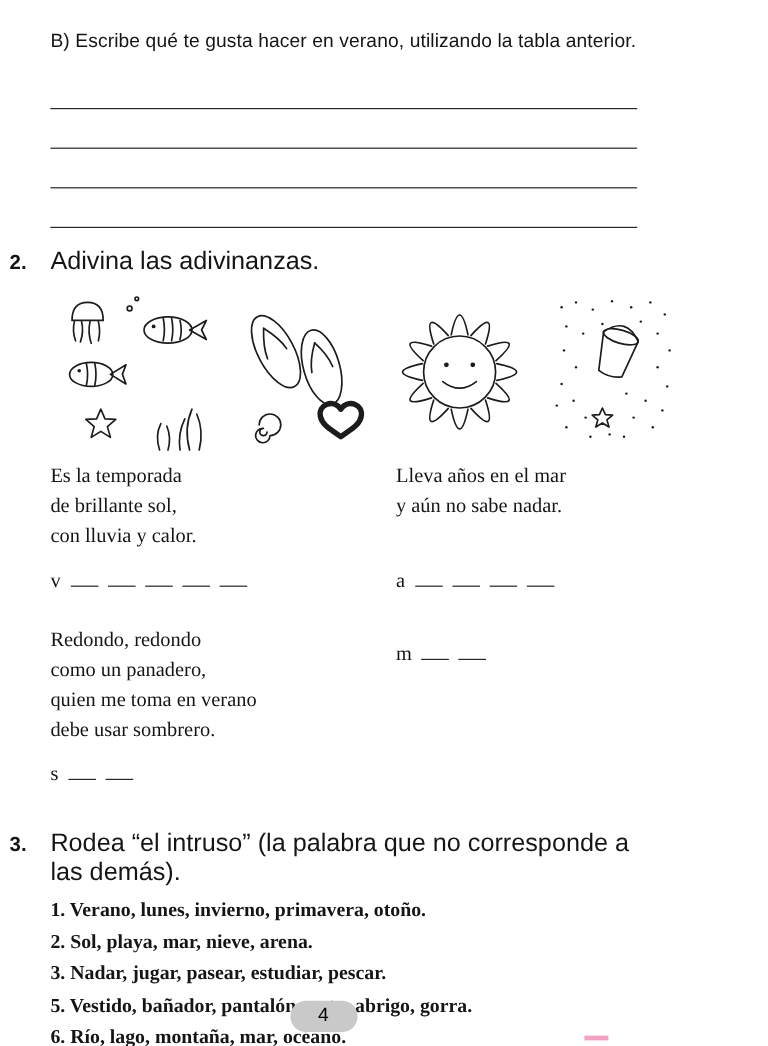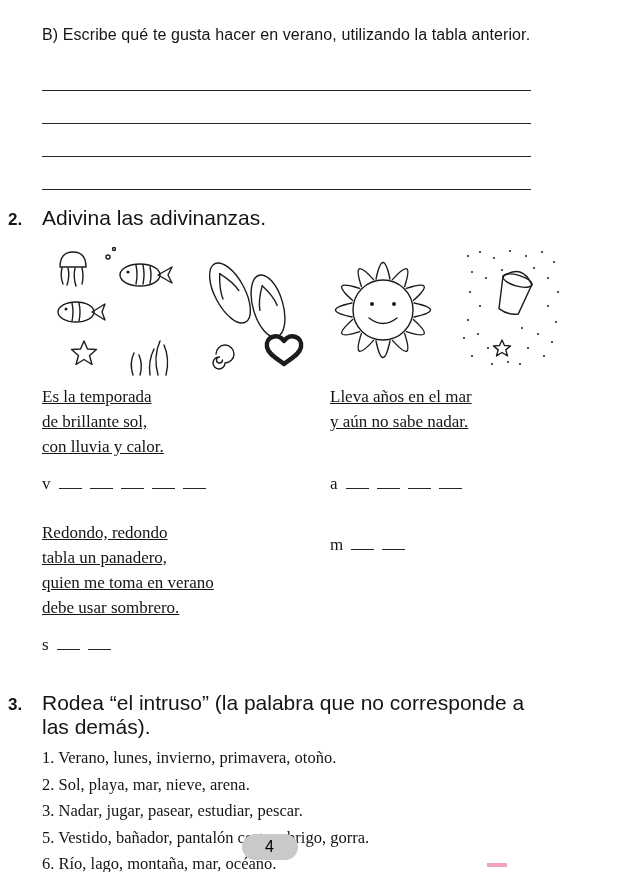--- a/index.html
+++ b/index.html
@@ -26,30 +26,30 @@
   .sec-title { font-size:21px; }
 
   
   .illustrations { display:flex; align-items:center; margin:6px 0 2px 30px; height:144px; }
   .illu { flex:0 0 auto; }
   .illu svg { display:block; }
   .illu path, .illu ellipse, .illu circle.o { fill:none; stroke:#1c1c1c; stroke-width:1.4; stroke-linecap:round; stroke-linejoin:round; }
   .illu circle.f { fill:#1c1c1c; stroke:none; }
 
   
-  .riddle-grid { display:grid; grid-template-columns:288px 1fr; margin:4px 0 0 34px;text-decoration:underline; }
+  .riddle-grid { display:grid; grid-template-columns:288px 1fr; margin:4px 0 0 34px; }
   .riddle-text { font-size:17px; line-height:25px; }
   .answer-row { margin:15px 0 24px 0; font-size:17px; height:22px; }
   .answer-letter { display:inline-block; vertical-align:bottom; }
   .answer-blanks { display:inline-block; vertical-align:bottom; }
   .blank { display:inline-block; width:23px; height:15px; border-bottom:1.7px solid #262626; margin-left:8px; }
 
   
   .intruso-list { margin:6px 0 0 34px; }
-  .intruso-item { font-size:16.5px; line-height:26.5px; }
+  .intruso-item { font-size:16.5px; line-height:26.5px;font-weight:bold; }
 
   
   .page-badge {
     position:absolute; left:50%; transform:translateX(-50%); bottom:12px;
     width:56px; height:26px; border-radius:13px; background:#c9c9c9;
     display:flex; align-items:center; justify-content:center;
     font-family:"Liberation Sans", sans-serif; font-size:16px; color:#000;
   }
   .pink-mark { position:absolute; right:32px; bottom:5px; width:20px; height:4px; background:#f2a2c3; }
 </style>
@@ -198,21 +198,21 @@
 
     <div class="answer-row">
       <span class="answer-letter">v</span><span class="answer-blanks"><span class="blank"></span><span class="blank"></span><span class="blank"></span><span class="blank"></span><span class="blank"></span></span>
     </div>
     <div class="answer-row">
       <span class="answer-letter">a</span><span class="answer-blanks"><span class="blank"></span><span class="blank"></span><span class="blank"></span><span class="blank"></span></span>
     </div>
 
     <div class="riddle-text">
       <div>Redondo, redondo</div>
-      <div>tabla un panadero,</div>
+      <div>como un panadero,</div>
       <div>quien me toma en verano</div>
       <div>debe usar sombrero.</div>
     </div>
 
     <div class="answer-row">
       <span class="answer-letter">m</span><span class="answer-blanks"><span class="blank"></span><span class="blank"></span></span>
     </div>
     <div class="answer-row">
       <span class="answer-letter">s</span><span class="answer-blanks"><span class="blank"></span><span class="blank"></span></span>
     </div>

